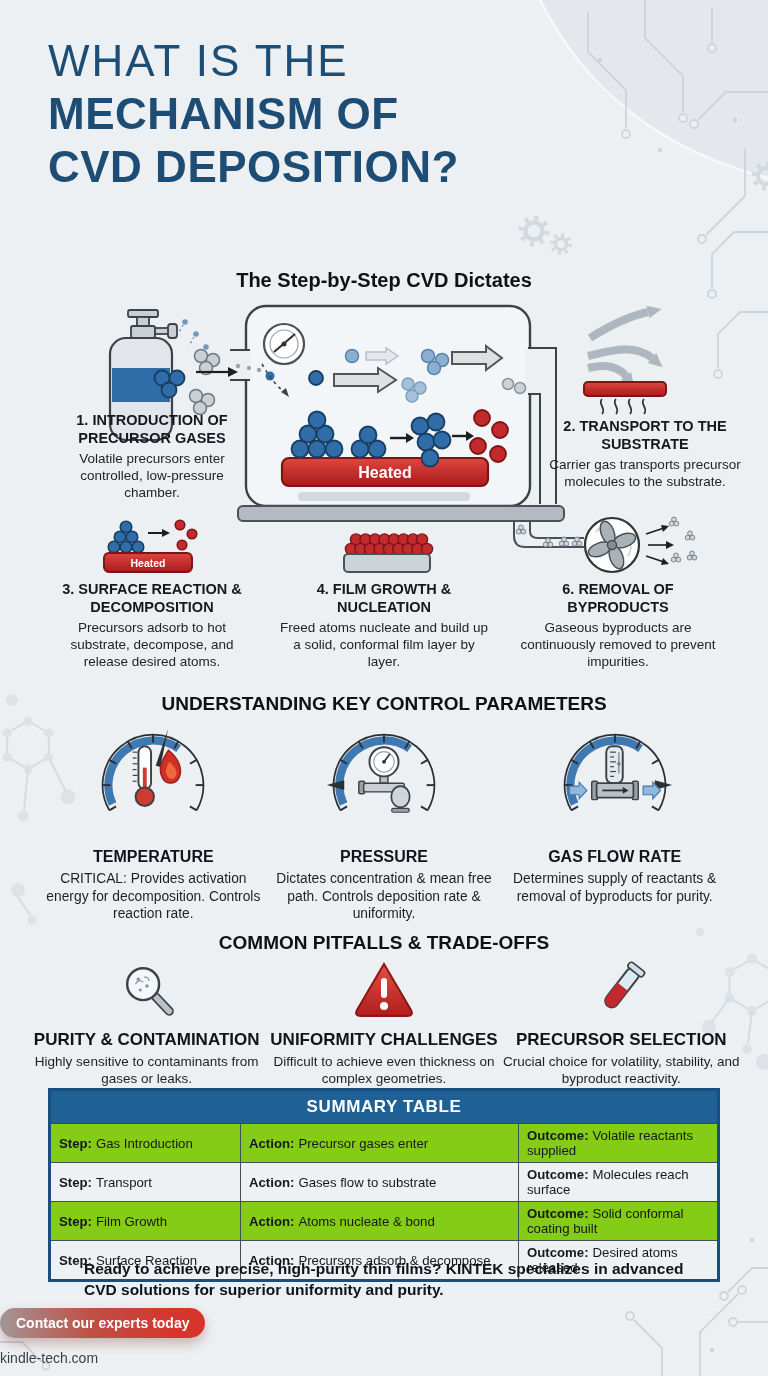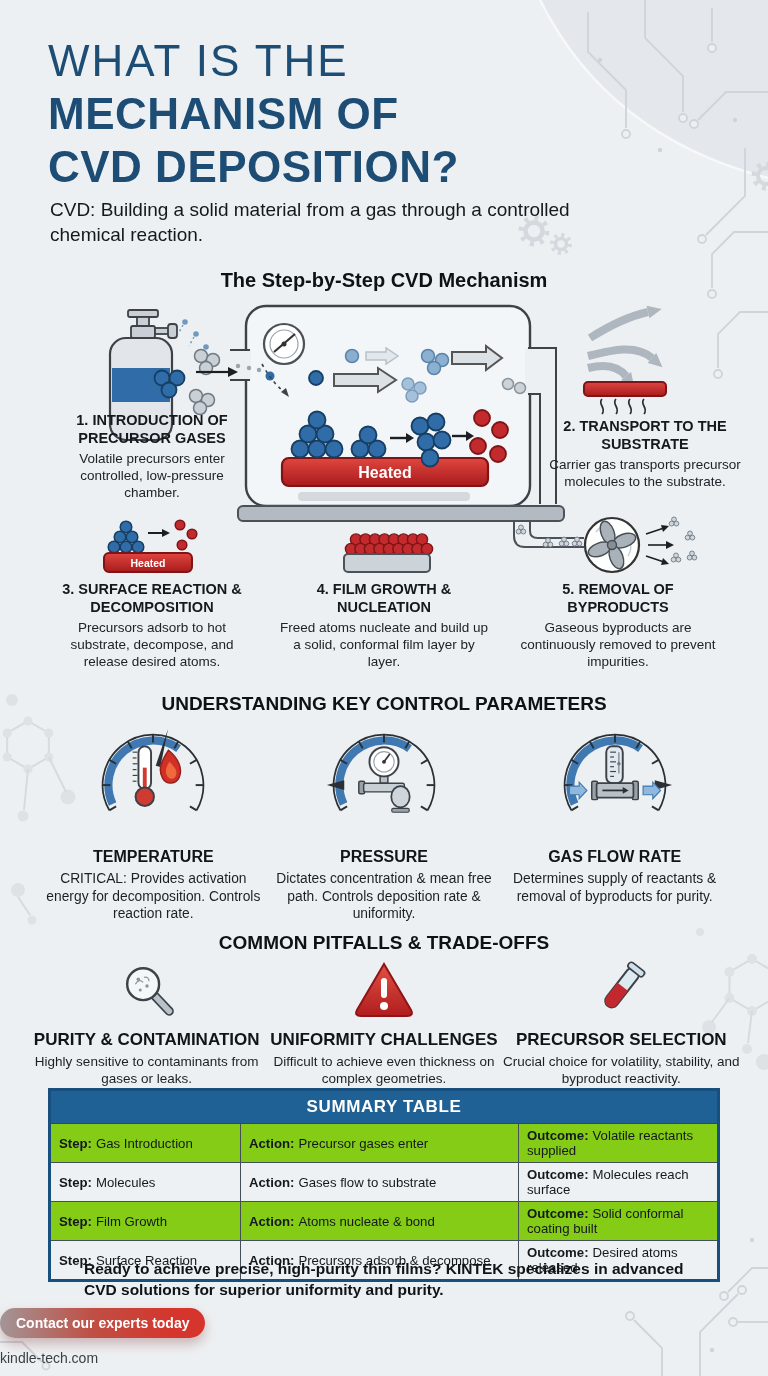--- a/index.html
+++ b/index.html
@@ -178,23 +178,22 @@
       </g>
     </defs>
   </svg>
 
 
   <h1 class="z title">
     <span class="t1">WHAT IS THE</span>
     <span class="t2">MECHANISM OF</span>
     <span class="t3">CVD DEPOSITION?</span>
   </h1>
-  <p class="z subtitle">CVD: Building a solid material from a gas through a controlled chemical reaction.</p>
-
-  <h2 class="z mech-title">The Step-by-Step CVD Mechanism</h2>
+
+  <h2 class="z mech-title">The Step-by-Step CVD Dictates</h2>
 
   <div class="z diagram">
     <svg class="dsvg" width="768" height="390" viewBox="0 0 768 390">
 
       <g>
         <rect x="246" y="6" width="284" height="200" rx="20" fill="#f3f6f8" stroke="#3c4248" stroke-width="2.4"></rect>
         <rect x="242" y="50" width="9" height="30" fill="#edf0f2" stroke="none"></rect>
         <line x1="230" y1="50" x2="250" y2="50" stroke="#3c4248" stroke-width="2"></line>
         <line x1="230" y1="80" x2="250" y2="80" stroke="#3c4248" stroke-width="2"></line>
         <rect x="525" y="48" width="9" height="46" fill="#edf0f2" stroke="none"></rect>
@@ -415,21 +414,21 @@
     </div>
     <div class="step s3">
       <div class="step-title">3. SURFACE REACTION &amp; DECOMPOSITION</div>
       <div class="step-desc">Precursors adsorb to hot substrate, decompose, and release desired atoms.</div>
     </div>
     <div class="step s4">
       <div class="step-title">4. FILM GROWTH &amp; NUCLEATION</div>
       <div class="step-desc">Freed atoms nucleate and build up a solid, conformal film layer by layer.</div>
     </div>
     <div class="step s5">
-      <div class="step-title">5. REMOVAL OF BYPRODUCTS</div>
+      <div class="step-title">6. REMOVAL OF BYPRODUCTS</div>
       <div class="step-desc">Gaseous byproducts are continuously removed to prevent impurities.</div>
     </div>
   </div>
 
   <div class="z params">
     <h2>UNDERSTANDING KEY CONTROL PARAMETERS</h2>
     <div class="prow">
       <div class="pcol">
         <svg width="126" height="95" viewBox="0 0 130 98">
           <use href="#gauge-frame"></use>
@@ -552,21 +551,21 @@
             <th colspan="3">SUMMARY TABLE</th>
           </tr>
       </thead>
       <tbody>
         <tr>
           <td style="width:173px"><b>Step:</b><span>Gas Introduction</span></td>
           <td style="width:261px"><b>Action:</b><span>Precursor gases enter</span></td>
           <td><b>Outcome:</b><span>Volatile reactants supplied</span></td>
         </tr>
         <tr>
-          <td><b>Step:</b><span>Molecules</span></td>
+          <td><b>Step:</b><span>Transport</span></td>
           <td><b>Action:</b><span>Gases flow to substrate</span></td>
           <td><b>Outcome:</b><span>Molecules reach surface</span></td>
         </tr>
         <tr>
           <td><b>Step:</b><span>Film Growth</span></td>
           <td><b>Action:</b><span>Atoms nucleate &amp; bond</span></td>
           <td><b>Outcome:</b><span>Solid conformal coating built</span></td>
         </tr>
         <tr>
           <td><b>Step:</b><span>Surface Reaction</span></td>

